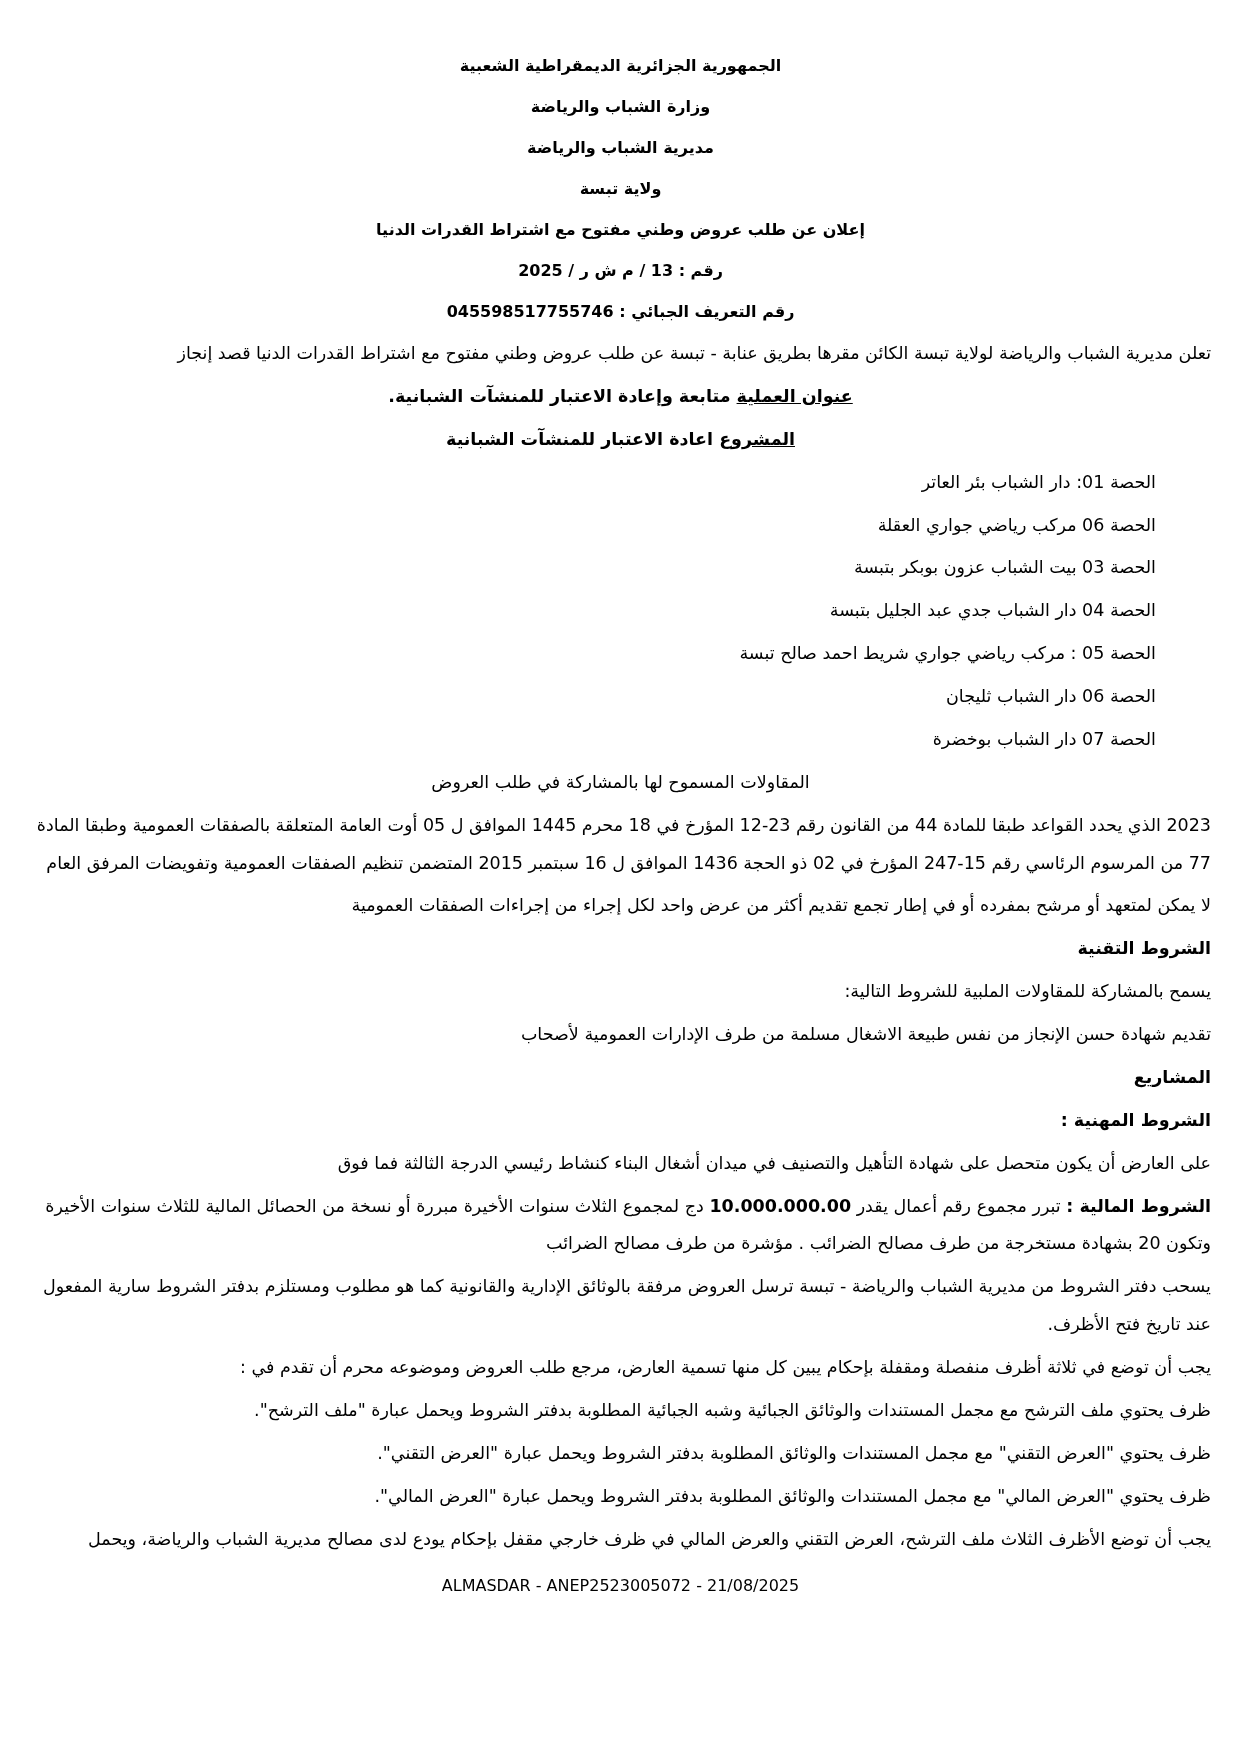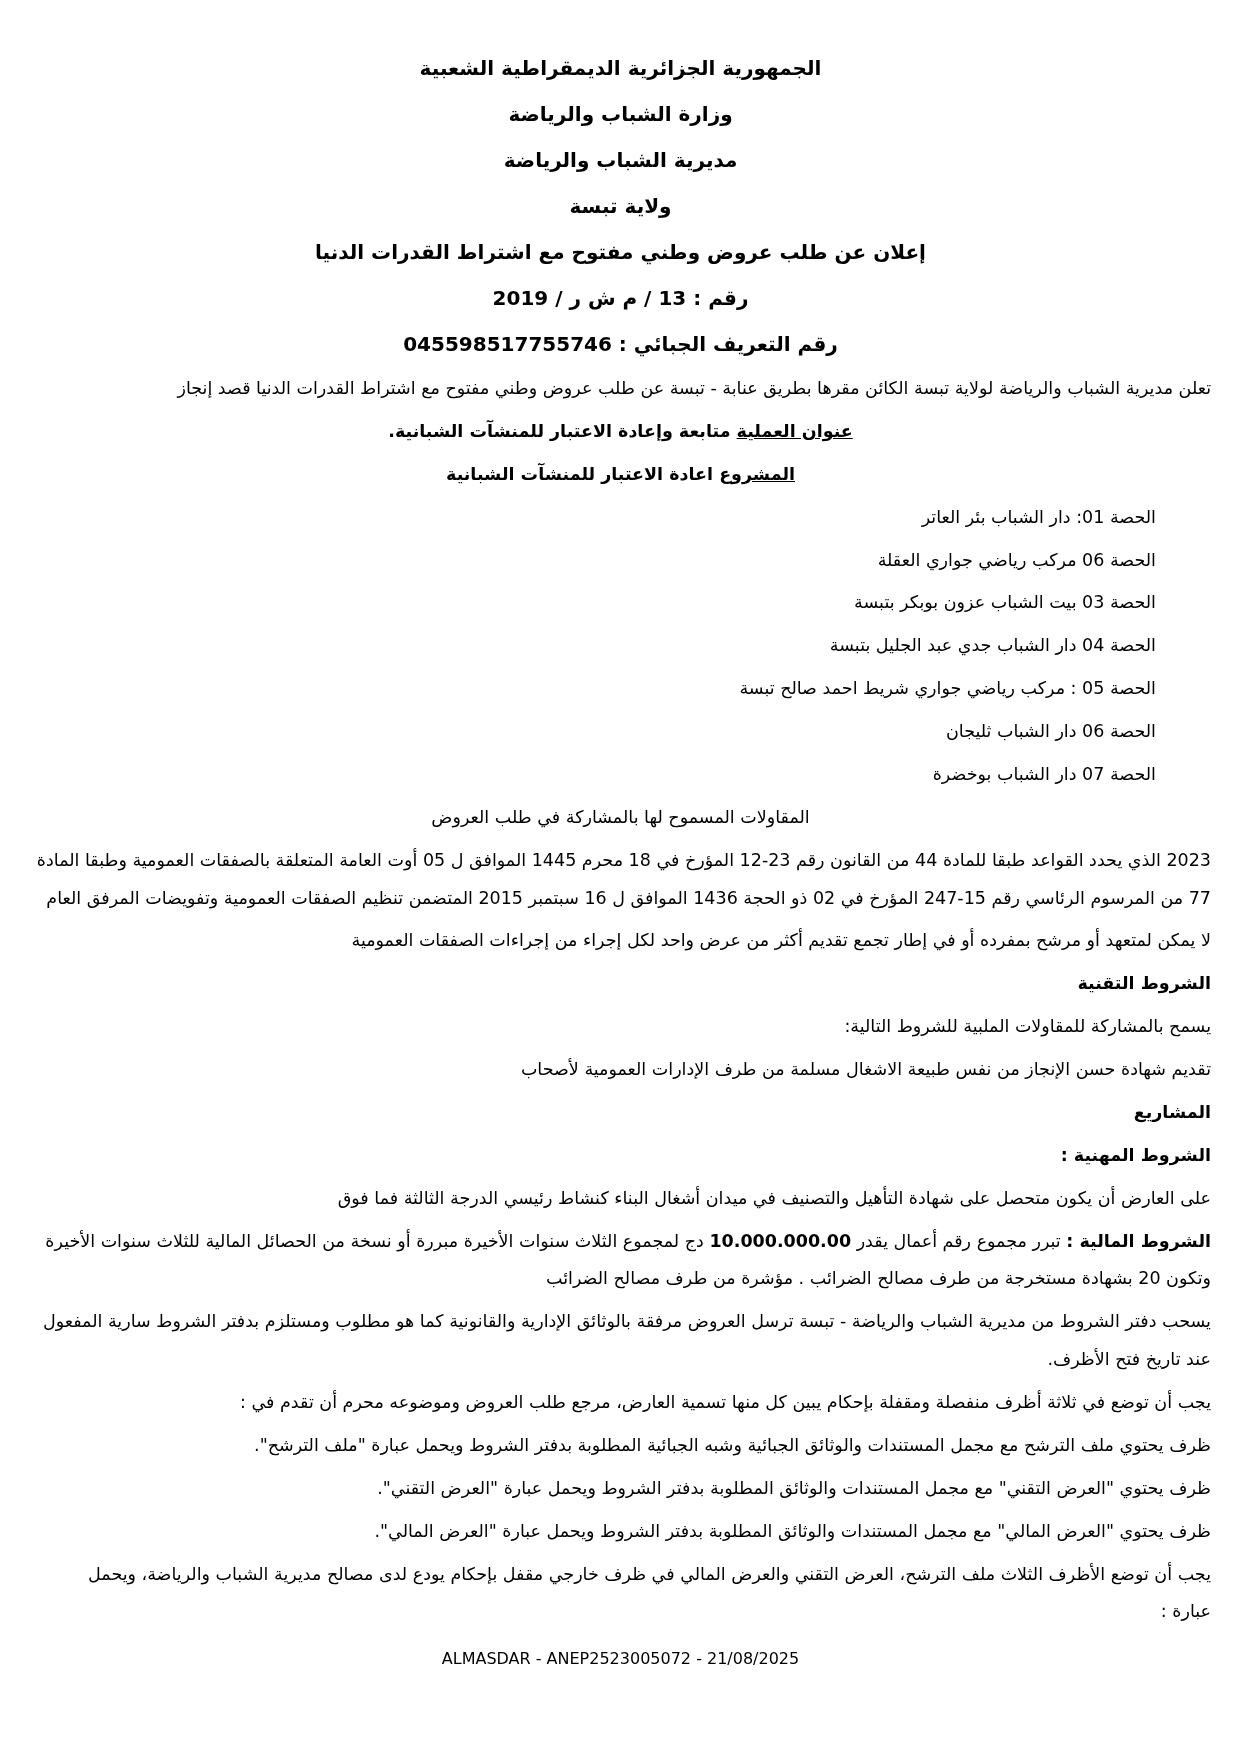--- a/index.html
+++ b/index.html
@@ -13,42 +13,42 @@
     direction: rtl;
     font-family: "DejaVu Sans", sans-serif;
     font-size: 17.5px;
     padding: 56px 30px 0 30px;
     overflow: hidden;
   }
   .line { line-height: 1.25; margin-bottom: 21px; text-align: right; }
   .center { text-align: center; }
   .bold { font-weight: bold; }
   .u { text-decoration: underline; }
-  .hdr { font-size: 20px; }
+  .hdr { font-size: 16px; }
   .lots { padding-right: 55px; }
   .tight { margin-bottom: 16px; }
   .footer {
     direction: ltr;
     text-align: center;
     font-size: 16px;
     margin-top: 26px;
     font-family: "DejaVu Sans", sans-serif;
   }
 </style>
 </head>
 <body>
 
 <div class="page">
 
   <div class="line center bold hdr">الجمهورية الجزائرية الديمقراطية الشعبية</div>
   <div class="line center bold hdr">وزارة الشباب والرياضة</div>
   <div class="line center bold hdr">مديرية الشباب والرياضة</div>
   <div class="line center bold hdr">ولاية تبسة</div>
   <div class="line center bold hdr">إعلان عن طلب عروض وطني مفتوح مع اشتراط القدرات الدنيا</div>
-  <div class="line center bold hdr">رقم : 13 / م ش ر / 2019</div>
+  <div class="line center bold hdr">رقم : 13 / م ش ر / 2025</div>
   <div class="line center bold hdr">رقم التعريف الجبائي : 045598517755746</div>
 
   <div class="line">تعلن مديرية الشباب والرياضة لولاية تبسة الكائن مقرها بطريق عنابة - تبسة عن طلب عروض وطني مفتوح مع اشتراط القدرات الدنيا قصد إنجاز</div>
 
   <div class="line center bold">
     <span class="u">عنوان العملية</span><span> متابعة وإعادة الاعتبار للمنشآت الشبانية.</span>
   </div>
 
   <div class="line center bold">
     <span class="u">المشروع</span><span> اعادة الاعتبار للمنشآت الشبانية</span>
@@ -86,17 +86,16 @@
 
   <div class="line tight">يسحب دفتر الشروط من مديرية الشباب والرياضة - تبسة ترسل العروض مرفقة بالوثائق الإدارية والقانونية كما هو مطلوب ومستلزم بدفتر الشروط سارية المفعول</div>
   <div class="line">عند تاريخ فتح الأظرف.</div>
 
   <div class="line">يجب أن توضع في ثلاثة أظرف منفصلة ومقفلة بإحكام يبين كل منها تسمية العارض، مرجع طلب العروض وموضوعه محرم أن تقدم في :</div>
   <div class="line">ظرف يحتوي ملف الترشح مع مجمل المستندات والوثائق الجبائية وشبه الجبائية المطلوبة بدفتر الشروط ويحمل عبارة "ملف الترشح".</div>
   <div class="line">ظرف يحتوي "العرض التقني" مع مجمل المستندات والوثائق المطلوبة بدفتر الشروط ويحمل عبارة "العرض التقني".</div>
   <div class="line">ظرف يحتوي "العرض المالي" مع مجمل المستندات والوثائق المطلوبة بدفتر الشروط ويحمل عبارة "العرض المالي".</div>
 
   <div class="line tight">يجب أن توضع الأظرف الثلاث ملف الترشح، العرض التقني والعرض المالي في ظرف خارجي مقفل بإحكام يودع لدى مصالح مديرية الشباب والرياضة، ويحمل</div>
-  <div class="line">عبارة :</div>
 
   <div class="footer">ALMASDAR - ANEP2523005072 - 21/08/2025</div>
 
 </div>
 
 </body></html>

